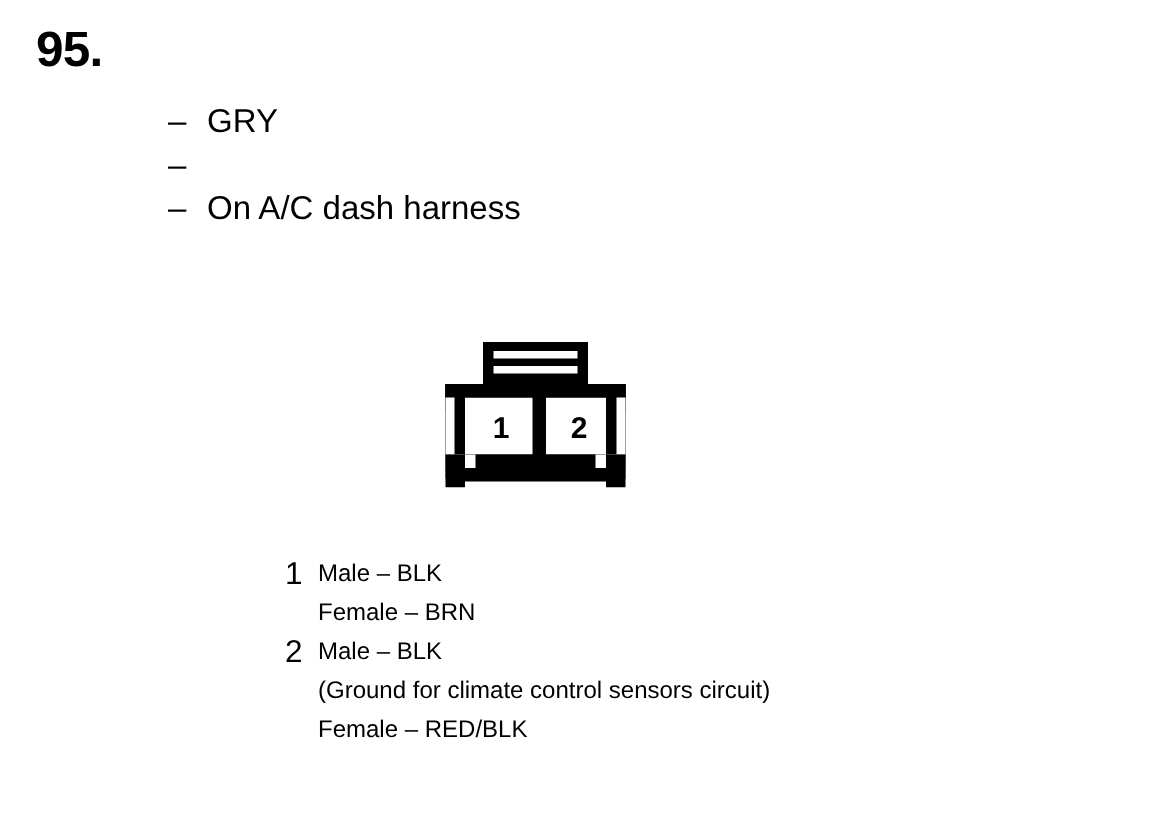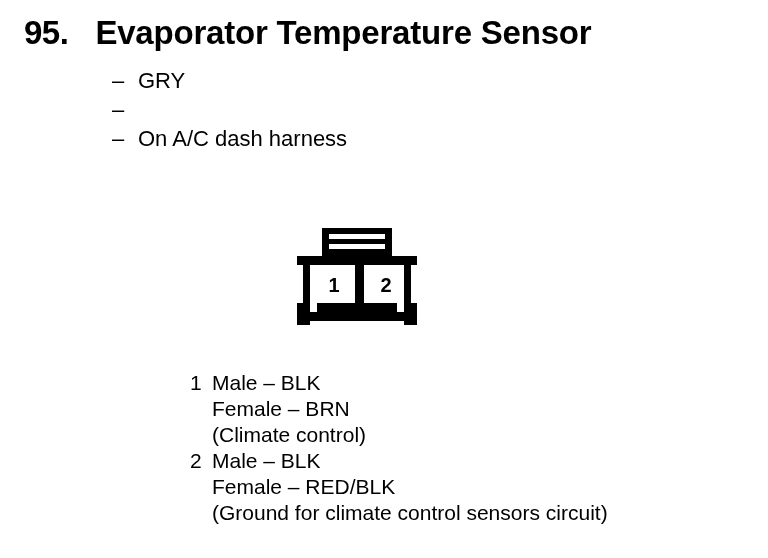--- a/index.html
+++ b/index.html
@@ -79,31 +79,30 @@
     flex: 0 0 22px;
     font-size: 21px;
     line-height: 26px;
     text-align: left;
   }
   .legend-lines {
     display: flex;
     flex-direction: column;
   }
   .legend-line {
-    font-size: 21px;
+    font-size: 16px;
     line-height: 26px;
     white-space: nowrap;
   }
 </style>
 </head>
 <body>
 
 <div class="heading">
   <span class="heading-number">95.</span>
-  <span class="heading-title">Evaporator Temperature Sensor</span>
 </div>
 
 <div class="desc-list">
   <div class="desc-row">
     <span class="desc-dash">–</span>
     <span>GRY</span>
   </div>
   <div class="desc-row">
     <span class="desc-dash">–</span>
   </div>
@@ -166,26 +165,25 @@
   </svg>
 </div>
 
 <div class="legend">
 
   <div class="legend-entry">
     <span class="legend-num">1</span>
     <span class="legend-lines">
       <span class="legend-line">Male – BLK</span>
       <span class="legend-line">Female – BRN</span>
-      <span class="legend-line">(Climate control)</span>
     </span>
   </div>
 
   <div class="legend-entry">
     <span class="legend-num">2</span>
     <span class="legend-lines">
       <span class="legend-line">Male – BLK</span>
+      <span class="legend-line">(Ground for climate control sensors circuit)</span>
       <span class="legend-line">Female – RED/BLK</span>
-      <span class="legend-line">(Ground for climate control sensors circuit)</span>
     </span>
   </div>
 
 </div>
 
 </body></html>

